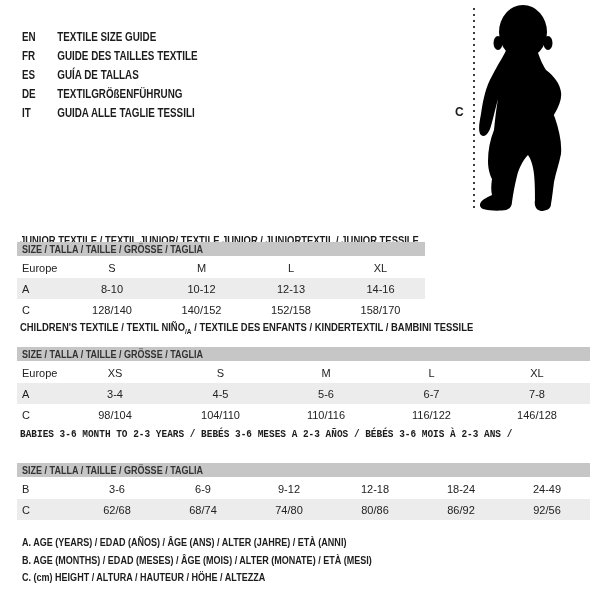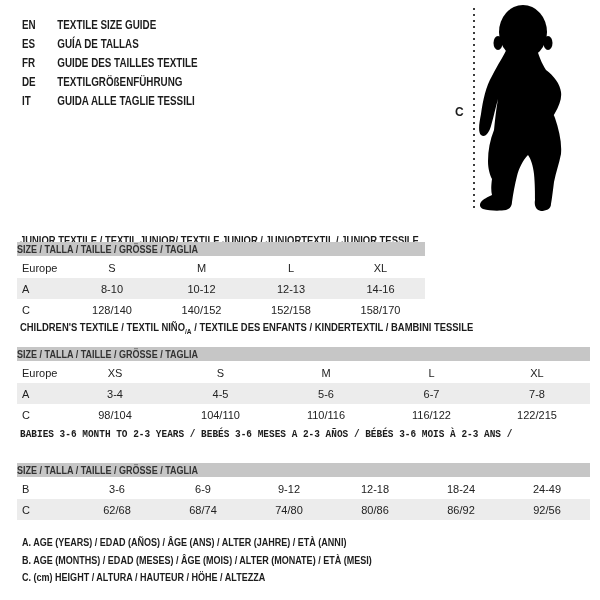--- a/index.html
+++ b/index.html
@@ -4,52 +4,52 @@
 <style>
   html,body{margin:0;padding:0;}
   body{
     width:600px;height:600px;position:relative;overflow:hidden;
     background:#ffffff;color:#1c1c1c;
     font-family:"Liberation Sans","DejaVu Sans",sans-serif;
     -webkit-font-smoothing:antialiased;
   }
   .cond{display:inline-block;transform:scaleX(0.82);transform-origin:0 50%;white-space:nowrap;}
   
-  .lang-block{position:absolute;left:22px;top:16px;}
+  .lang-block{position:absolute;left:22px;top:28px;}
   .lang-row{height:19px;line-height:19px;font-size:12px;font-weight:bold;}
   .lang-code{display:inline-block;width:43px;}
   
   .measure-line{
     position:absolute;left:473px;top:8px;width:2px;height:202px;
     background-image:repeating-linear-gradient(to bottom,#3c3c3c 0px,#3c3c3c 2px,transparent 2px,transparent 6px);
   }
   .measure-label{position:absolute;left:455px;top:105px;font-size:12px;font-weight:bold;}
   .baby-svg{position:absolute;left:478px;top:2px;}
   
   .sec-title{position:absolute;font-size:11.5px;font-weight:bold;line-height:16px;white-space:nowrap;}
   .sec-title sub{font-size:8px;}
   
   .tbl{position:absolute;}
-  .bar{height:14px;line-height:14px;background:#c6c6c6;
+  .bar{height:14px;line-height:14px;background:#c6c6c6;padding-left:5px;
        font-size:11px;font-weight:bold;color:#333;}
   table.size-table{border-collapse:collapse;table-layout:fixed;width:100%;margin-top:1px;}
   table.size-table td{font-size:11px;height:21px;padding:0;text-align:center;vertical-align:middle;color:#222;}
   table.size-table td.rowlab{text-align:left;padding-left:5px;}
   tr.stripe td{background:#ececec;}
   
   .footnotes{position:absolute;left:22px;top:534px;}
   .foot-row{height:17.5px;line-height:17.5px;font-size:11px;font-weight:bold;}
 </style>
 </head>
 <body>
 
 <div class="lang-block">
   <div class="lang-row"><span class="cond"><span class="lang-code">EN</span><span>TEXTILE SIZE GUIDE</span></span></div>
+  <div class="lang-row"><span class="cond"><span class="lang-code">FR</span><span>GUIDE DES TAILLES TEXTILE</span></span></div>
   <div class="lang-row"><span class="cond"><span class="lang-code">ES</span><span>GUÍA DE TALLAS</span></span></div>
-  <div class="lang-row"><span class="cond"><span class="lang-code">FR</span><span>GUIDE DES TAILLES TEXTILE</span></span></div>
   <div class="lang-row"><span class="cond"><span class="lang-code">DE</span><span>TEXTILGRÖßENFÜHRUNG</span></span></div>
   <div class="lang-row"><span class="cond"><span class="lang-code">IT</span><span>GUIDA ALLE TAGLIE TESSILI</span></span></div>
 </div>
 
 <div class="measure-line"></div>
 <div class="measure-label">C</div>
 <svg class="baby-svg" width="96" height="211" viewBox="0 0 96 211" xmlns="http://www.w3.org/2000/svg">
   <g fill="#000000">
     <ellipse cx="45" cy="30" rx="24" ry="27"></ellipse>
     <ellipse cx="20" cy="41" rx="4.5" ry="7"></ellipse>
@@ -152,21 +152,21 @@
       <td>5-6</td>
       <td>6-7</td>
       <td>7-8</td>
     </tr>
     <tr>
       <td class="rowlab">C</td>
       <td>98/104</td>
       <td>104/110</td>
       <td>110/116</td>
       <td>116/122</td>
-      <td>122/215</td>
+      <td>146/128</td>
     </tr>
   </tbody>
     </table>
 </div>
 
 <div class="sec-title" style="left:20px;top:426px;font-family:Liberation Mono, monospace;">
   <div><span class="cond">BABIES 3-6 MONTH TO 2-3 YEARS / BEBÉS 3-6 MESES A 2-3 AÑOS / BÉBÉS 3-6 MOIS À 2-3 ANS /</span></div>
 </div>
 <div class="tbl" style="left:17px;top:463px;width:573px;">
   <div class="bar"><span class="cond">SIZE / TALLA / TAILLE / GRÖSSE / TAGLIA</span></div>

